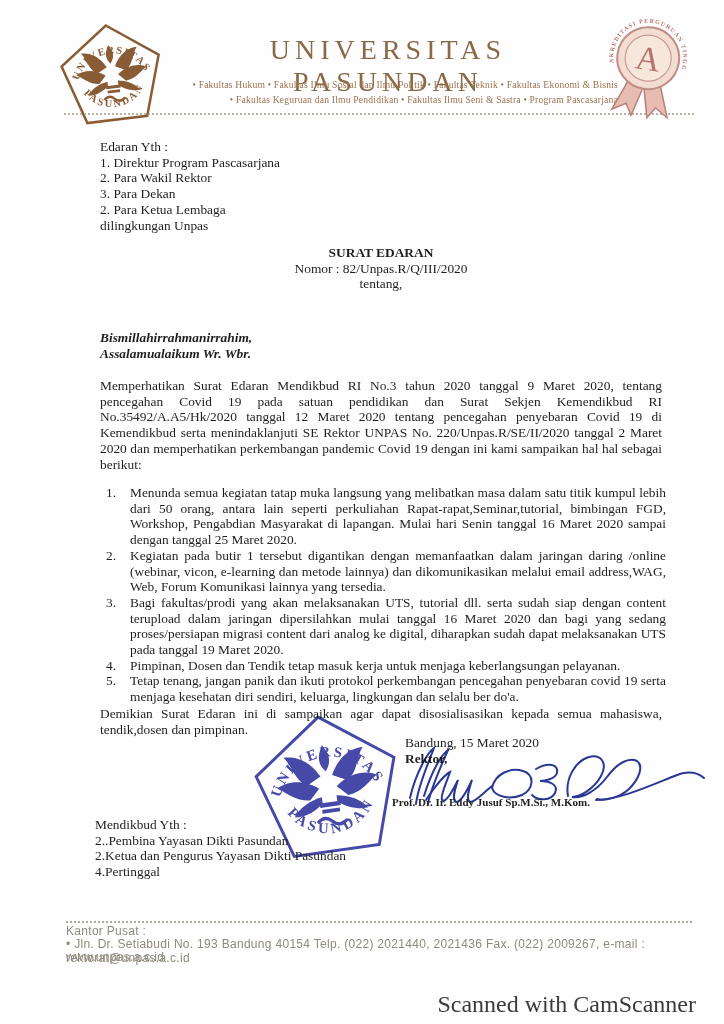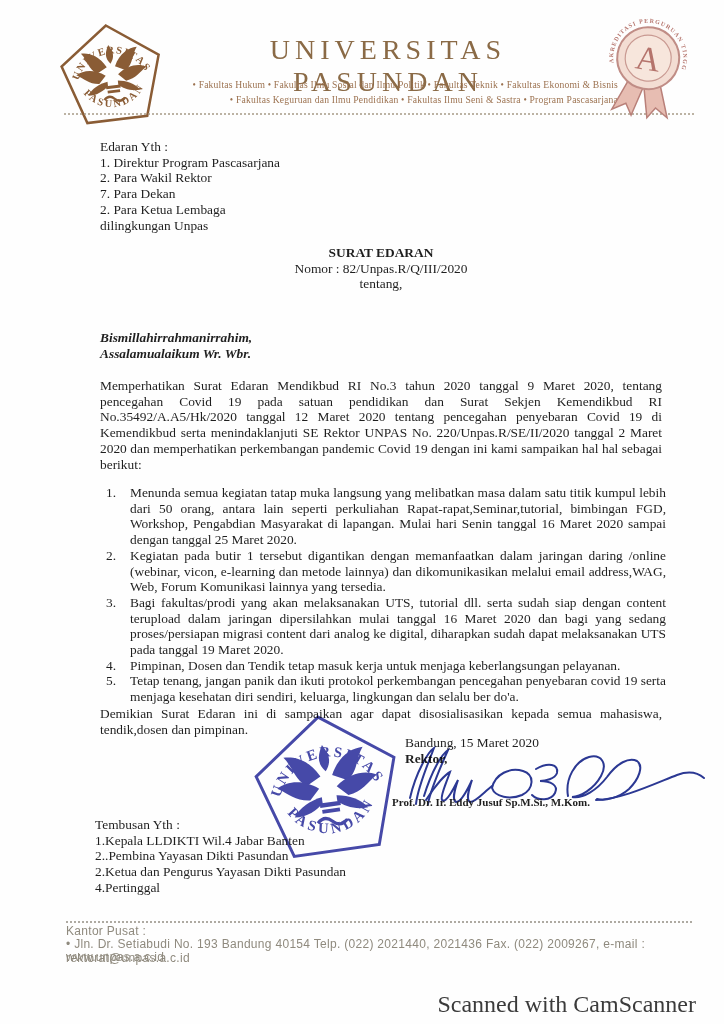--- a/index.html
+++ b/index.html
@@ -102,21 +102,21 @@
         <textPath href="#badgeRing" startOffset="50%" text-anchor="middle">AKREDITASI PERGURUAN TINGGI</textPath>
       </text>
       <text x="50" y="56" text-anchor="middle" font-size="34" fill="#b5746c">A</text>
     </svg>
   </div>
 
   <div class="abs recipient body-text">
     <div>Edaran Yth :</div>
     <div>1. Direktur Program Pascasarjana</div>
     <div>2. Para Wakil Rektor</div>
-    <div>7. Para Dekan</div>
+    <div>3. Para Dekan</div>
     <div>2. Para Ketua Lembaga</div>
     <div>dilingkungan Unpas</div>
   </div>
 
   <div class="abs title-block body-text">
     <div class="bold">SURAT EDARAN</div>
     <div>Nomor :  82/Unpas.R/Q/III/2020</div>
     <div>tentang,</div>
   </div>
 
@@ -193,22 +193,21 @@
         <path d="M140,27 C152,20 163,22 161,31 C159,37 149,39 144,39 C154,39 163,43 159,51 C155,59 142,59 136,53"></path>
         <path d="M172,54 C169,37 179,19 193,15 C205,12 212,21 205,34 C198,47 184,55 176,55 C187,57 201,48 211,35 C221,21 233,15 241,19 C248,24 243,37 233,47 C223,56 209,59 201,57"></path>
         <path d="M200,58 C224,58 258,42 281,33 C292,29 301,30 308,36"></path>
       </g>
     </svg>
   </div>
 
   <div class="abs sign-name">Prof. Dr. Ir. Eddy Jusuf Sp.M.Si., M.Kom.</div>
 
   <div class="abs cc-block body-text">
-    <div>Tembusan Yth :</div>
-    <div>1.Kepala LLDIKTI Wil.4 Jabar Banten</div>
+    <div>Mendikbud Yth :</div>
     <div>2..Pembina Yayasan Dikti Pasundan</div>
     <div>2.Ketua dan Pengurus Yayasan Dikti Pasundan</div>
     <div>4.Pertinggal</div>
   </div>
 
   <div class="abs footer-rule"></div>
   <div class="abs footer-line" style="top:924px">Kantor Pusat :</div>
   <div class="abs footer-line" style="top:937px">• Jln. Dr. Setiabudi No. 193 Bandung 40154 Telp. (022) 2021440, 2021436 Fax. (022) 2009267, e-mail : rektorat@unpas.a.c.id</div>
   <div class="abs footer-line" style="top:950px">www.unpas.a.c.id</div>
 

